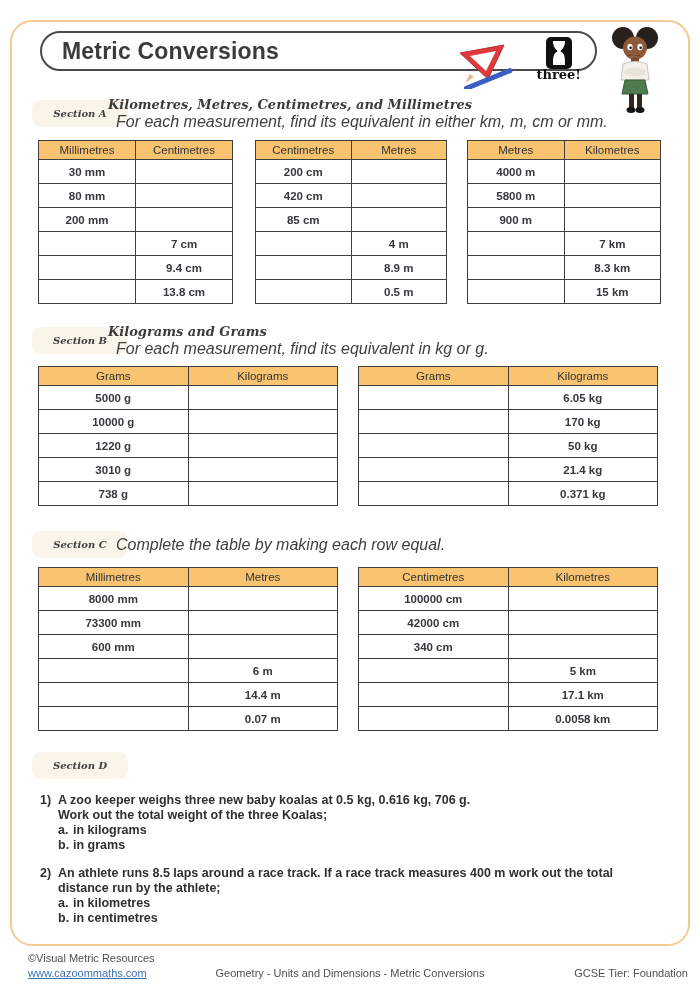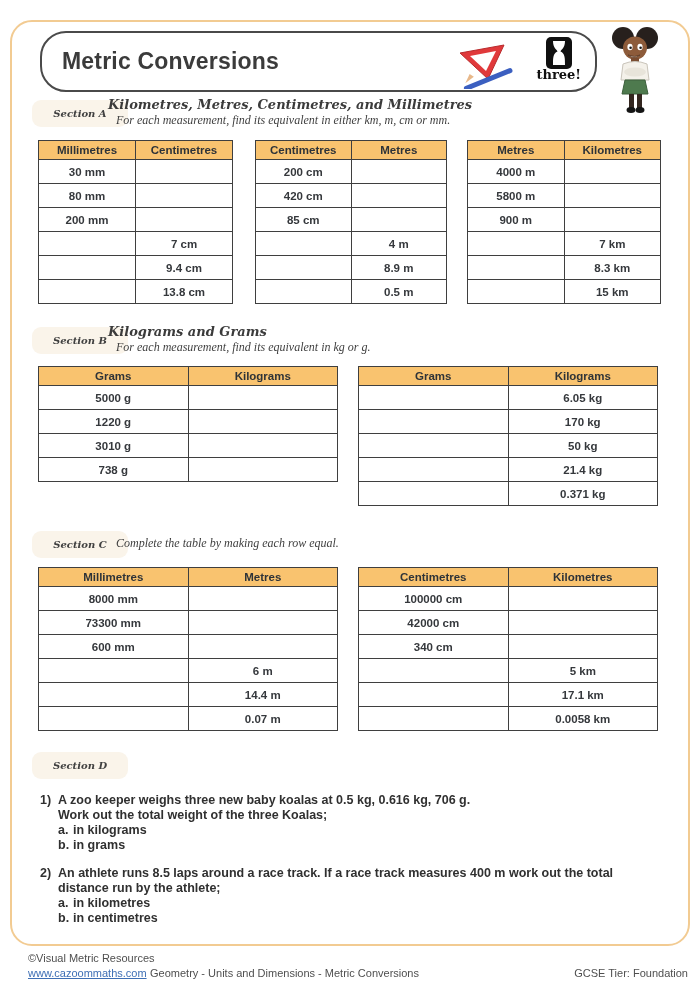--- a/index.html
+++ b/index.html
@@ -18,21 +18,21 @@
     color:var(--ink);
     overflow:hidden;
   }
   .page-frame{
     position:absolute;left:10px;top:20px;width:680px;height:926px;
     border:2px solid var(--border-orange);
     border-radius:22px;
     background:#fff;
   }
   .header-box{
-    position:absolute;left:40px;top:31px;width:557px;height:61px;
+    position:absolute;left:40px;top:31px;width:557px;height:40px;
     border:2px solid #4a4a4a;border-radius:26px;background:#fff;
     display:flex;align-items:center;
   }
   .page-title{
     font-size:23px;font-weight:bold;color:#3b3b3b;
     padding-left:20px;letter-spacing:0.2px;
   }
   .header-icons{position:absolute;right:14px;top:4px;display:flex;align-items:flex-start;}
   .setsquare{position:relative;top:6px;}
   .logo-block{display:flex;flex-direction:column;align-items:center;margin-left:10px;}
@@ -46,48 +46,48 @@
     font-family:"DejaVu Serif",serif;font-style:italic;font-weight:bold;
     font-size:10px;color:#404040;
   }
   .sec-heading{
     position:absolute;left:108px;
     font-family:"DejaVu Serif",serif;font-style:italic;font-weight:bold;
     font-size:13px;color:#3b3b3b;
   }
   .sec-sub{
     position:absolute;left:116px;
-    font-family:Liberation Serif, serif;font-style:italic;
-    font-size:12px;color:#3f3f3f;
+    font-family:Liberation Sans, sans-serif;font-style:italic;
+    font-size:16px;color:#3f3f3f;
   }
 
   .tbl-wrap{position:absolute;}
   table.wtable{border-collapse:collapse;table-layout:fixed;width:100%;}
   table.wtable th{
     background:var(--hdr);
     border:1px solid var(--cell-border);
-    height:19px;font-size:11.5px;font-weight:bold;color:#2e3338;
+    height:19px;font-size:11.5px;font-weight:normal;color:#2e3338;
     text-align:center;padding:0 2px;
   }
   table.wtable td{
     border:1px solid var(--cell-border);
     height:24px;font-size:11.5px;font-weight:bold;color:var(--ink);
     text-align:center;background:#fff;padding:0 2px;
   }
 
   .question{position:absolute;left:40px;width:630px;font-size:12.5px;font-weight:bold;color:#303030;line-height:15px;}
   .q-num{position:absolute;left:0;top:0;}
   .q-body{margin-left:18px;}
   .q-part{display:flex;}
   .q-part .letter{width:15px;}
 
   .footer{position:absolute;left:0;top:948px;width:700px;height:42px;font-size:11px;color:#4f4f4f;}
   .foot-copy{position:absolute;left:28px;top:4px;}
   .foot-link{position:absolute;left:28px;top:19px;color:#3e6fb5;text-decoration:underline;cursor:pointer;}
-  .foot-center{position:absolute;left:150px;top:19px;width:400px;}
+  .foot-center{position:absolute;left:150px;top:19px;width:400px;text-align:center;}
   .foot-right{position:absolute;right:12px;top:19px;}
 </style>
 </head>
 <body>
 
 <div class="page-frame"></div>
 
 <div class="header-box">
   <div class="page-title">Metric Conversions</div>
   <div class="header-icons">
@@ -250,20 +250,24 @@
           <th>Grams</th>
           <th>Kilograms</th>
         </tr>
       </thead>
       <tbody>
         <tr>
           <td>5000 g</td>
           <td></td>
         </tr>
         <tr>
+          <td>10000 g</td>
+          <td></td>
+        </tr>
+        <tr>
           <td>1220 g</td>
           <td></td>
         </tr>
         <tr>
           <td>3010 g</td>
           <td></td>
         </tr>
         <tr>
           <td>738 g</td>
           <td></td>

